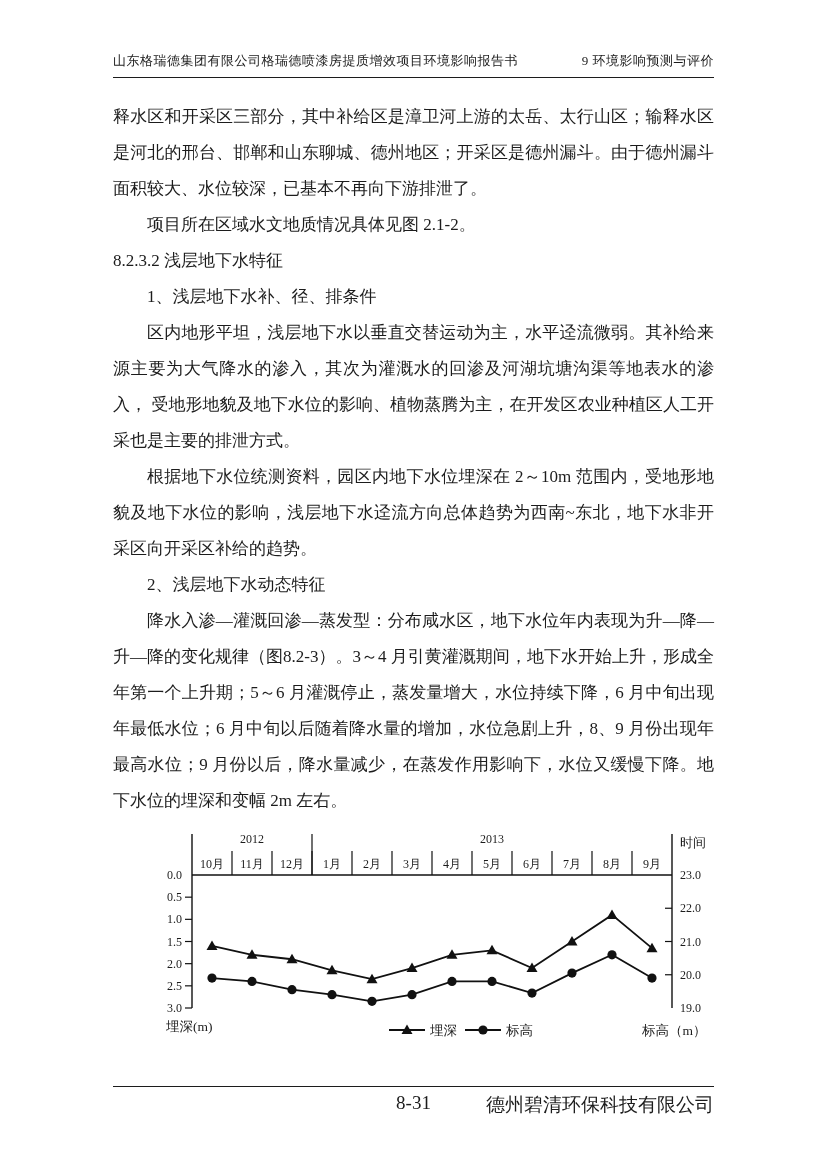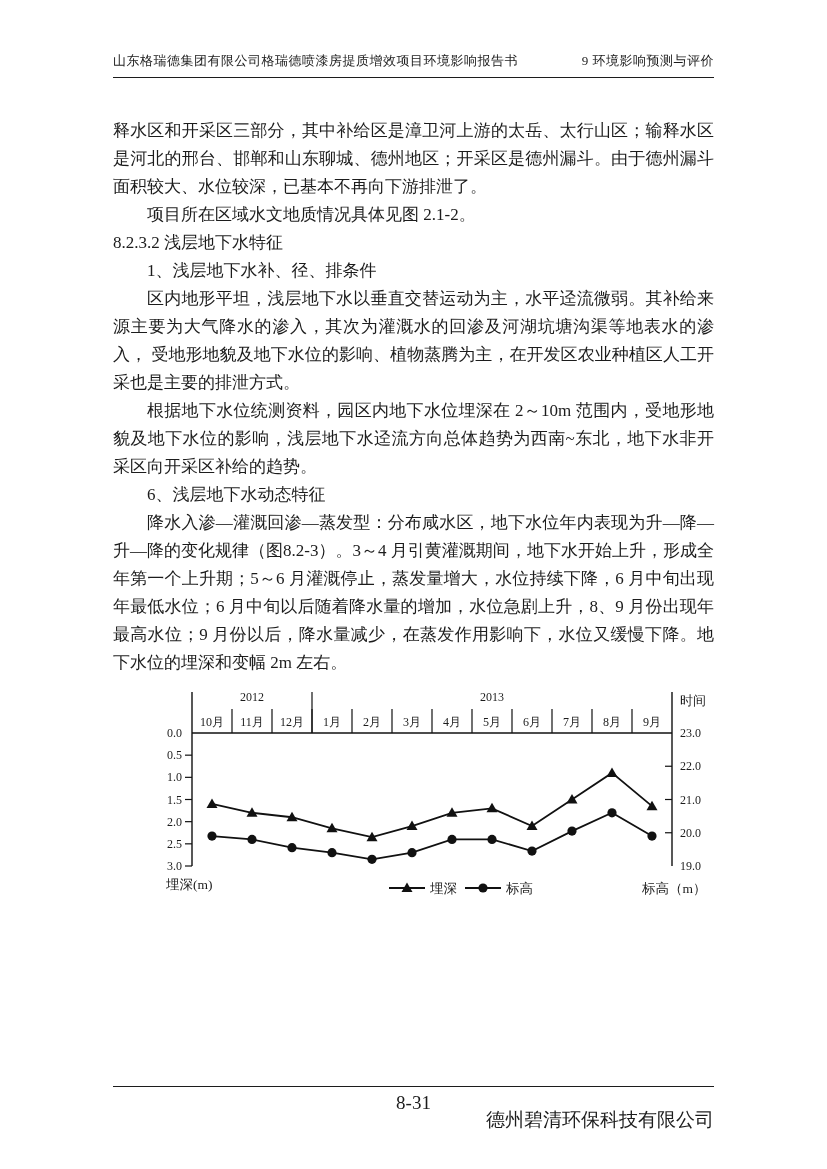--- a/index.html
+++ b/index.html
@@ -13,64 +13,64 @@
     overflow:hidden;
   }
   .header {
     position:absolute; left:113px; right:113px; top:52px;
     display:flex; justify-content:space-between; align-items:flex-end;
     font-size:13px; letter-spacing:0.5px;
     border-bottom:1.5px solid #1c1c1c;
     padding-bottom:7px;
   }
   .content {
-    position:absolute; left:113px; top:117px; width:601px;
-    font-size:17px; line-height:28px;
+    position:absolute; left:113px; top:99px; width:601px;
+    font-size:17px; line-height:36px;
     text-align:justify;
   }
   .content p { margin:0; }
   .content p.indent { text-indent:2em; }
   .content p.bold { font-weight:normal; }
   .chart-wrap { margin-top:6px; margin-left:33px; }
   svg text {
     font-family:"Liberation Serif","DejaVu Serif",serif;
     fill:#1c1c1c;
   }
   .footer {
     position:absolute; left:113px; right:113px; top:1086px;
     border-top:1.5px solid #1c1c1c;
     font-size:19px;
     height:26px;
   }
   .footer .page-num {
     position:absolute; left:0; right:0; top:5px; text-align:center;
   }
   .footer .company {
-    position:absolute; right:0; top:20px; 
+    position:absolute; right:0; top:5px; 
   }
 </style>
 </head>
 <body>
 
 <div class="page">
 
   <div class="header">
     <span>山东格瑞德集团有限公司格瑞德喷漆房提质增效项目环境影响报告书</span>
     <span>9 环境影响预测与评价</span>
   </div>
 
   <div class="content">
     <div id="paragraphs">
         <p class="">释水区和开采区三部分，其中补给区是漳卫河上游的太岳、太行山区；输释水区是河北的邢台、邯郸和山东聊城、德州地区；开采区是德州漏斗。由于德州漏斗面积较大、水位较深，已基本不再向下游排泄了。</p>
         <p class="indent">项目所在区域水文地质情况具体见图 2.1-2。</p>
         <p class="">8.2.3.2 浅层地下水特征</p>
         <p class="bold indent">1、浅层地下水补、径、排条件</p>
         <p class="indent">区内地形平坦，浅层地下水以垂直交替运动为主，水平迳流微弱。其补给来源主要为大气降水的渗入，其次为灌溉水的回渗及河湖坑塘沟渠等地表水的渗入， 受地形地貌及地下水位的影响、植物蒸腾为主，在开发区农业种植区人工开采也是主要的排泄方式。</p>
         <p class="indent">根据地下水位统测资料，园区内地下水位埋深在 2～10m 范围内，受地形地貌及地下水位的影响，浅层地下水迳流方向总体趋势为西南~东北，地下水非开采区向开采区补给的趋势。</p>
-        <p class="bold indent">6、浅层地下水动态特征</p>
+        <p class="bold indent">2、浅层地下水动态特征</p>
         <p class="indent">降水入渗—灌溉回渗—蒸发型：分布咸水区，地下水位年内表现为升—降— 升—降的变化规律（图8.2-3）。3～4 月引黄灌溉期间，地下水开始上升，形成全年第一个上升期；5～6 月灌溉停止，蒸发量增大，水位持续下降，6 月中旬出现年最低水位；6 月中旬以后随着降水量的增加，水位急剧上升，8、9 月份出现年最高水位；9 月份以后，降水量减少，在蒸发作用影响下，水位又缓慢下降。地下水位的埋深和变幅 2m 左右。</p>
       </div>
     <div class="chart-wrap">
       <svg id="chart" width="620" height="235" viewBox="0 0 620 235" xmlns="http://www.w3.org/2000/svg">
           <line x1="46" y1="9" x2="46" y2="183" stroke="#111111" stroke-width="1.4"></line>
           <line x1="526" y1="9" x2="526" y2="183" stroke="#111111" stroke-width="1.4"></line>
           <line x1="46" y1="50" x2="526" y2="50" stroke="#111111" stroke-width="1.4"></line>
           <line x1="86" y1="26" x2="86" y2="50" stroke="#111111" stroke-width="1.2"></line>
           <line x1="126" y1="26" x2="126" y2="50" stroke="#111111" stroke-width="1.2"></line>
           <line x1="166" y1="26" x2="166" y2="50" stroke="#111111" stroke-width="1.2"></line>

